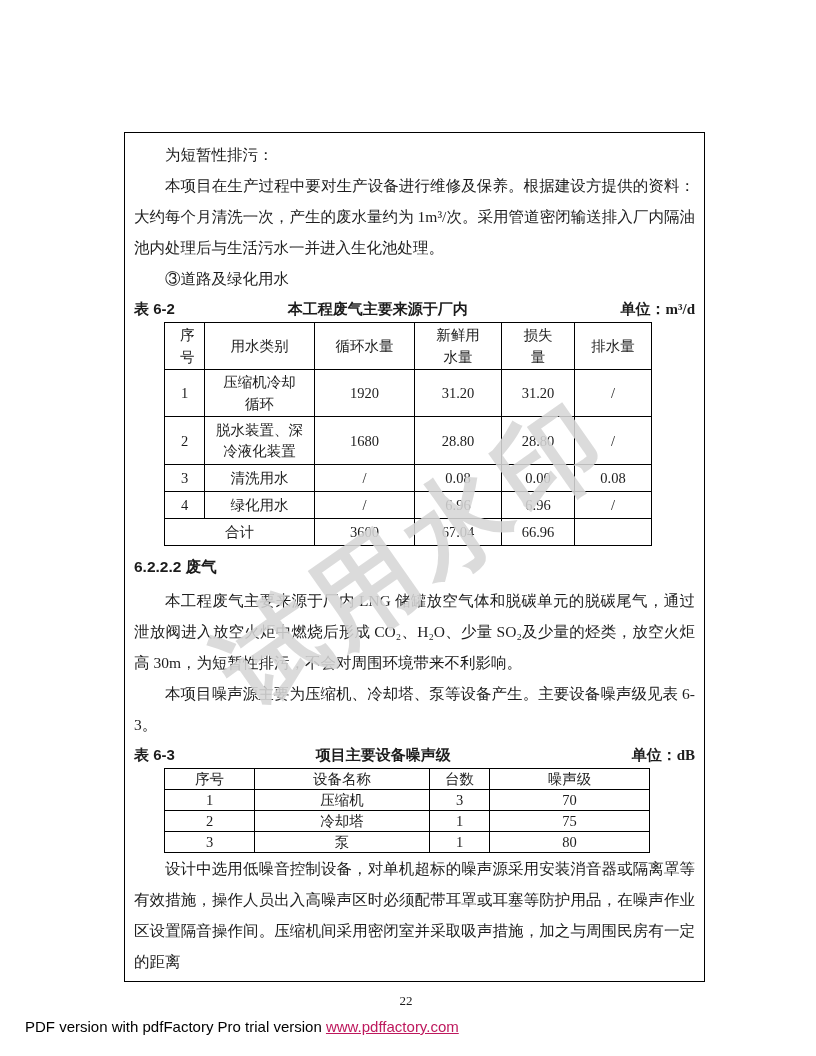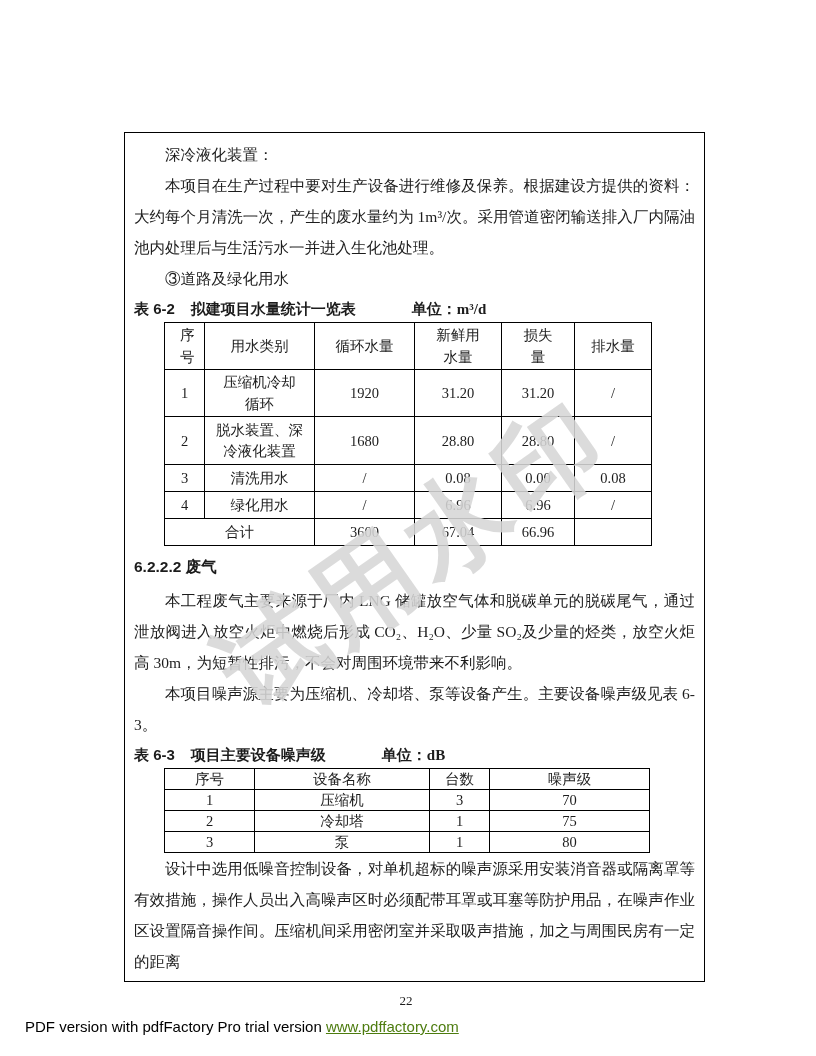--- a/index.html
+++ b/index.html
@@ -40,21 +40,21 @@
   .indent { text-indent: 2em; }
   .section-heading {
     font-family: "Liberation Sans", "DejaVu Sans", sans-serif;
     font-weight: bold;
     font-size: 15.5px;
     line-height: 22px;
     margin: 10px 0 7px 0;
   }
   .table-caption {
     display: flex;
-    justify-content: flex-start;
+    justify-content: space-between;
     gap: 0;
     font-family: "Liberation Sans", "DejaVu Sans", sans-serif;
     font-weight: bold;
     font-size: 15px;
     line-height: 24px;
     margin: 3px 0 1px 0;
   }
   .table-caption .cap-label { margin-right: 16px; }
   .table-caption .cap-unit { margin-left: 56px; font-family: "Liberation Serif", serif; }
   .table-caption .cap-unit b { font-family: "Liberation Sans", sans-serif; }
@@ -105,40 +105,40 @@
   }
   .pdf-footer {
     position: absolute;
     top: 1018px;
     left: 25px;
     font-family: "Liberation Sans", "DejaVu Sans", sans-serif;
     font-size: 15px;
     color: #000000;
   }
   .pdf-footer a {
-    color: #4d7c0f;
+    color: #be185d;
     text-decoration: underline;
     cursor: pointer;
   }
 </style>
 </head>
 <body>
 
 <div class="page">
 
 
   <div class="content-box">
 
-    <div class="para indent">深冷液化装置：</div>
+    <div class="para indent">为短暂性排污：</div>
     <div class="para indent">本项目在生产过程中要对生产设备进行维修及保养。根据建设方提供的资料：大约每个月清洗一次，产生的废水量约为 1m³/次。采用管道密闭输送排入厂内隔油池内处理后与生活污水一并进入生化池处理。</div>
     <div class="para indent">③道路及绿化用水</div>
 
     <div class="table-caption">
       <span class="cap-label">表 6-2</span>
-      <span class="cap-title">拟建项目水量统计一览表</span>
+      <span class="cap-title">本工程废气主要来源于厂内</span>
       <span class="cap-unit"><b>单位：</b><span>m³/d</span></span>
     </div>
 
     <table class="doc-table" id="water-table">
       <colgroup>
         <col style="width:40px">
           <col style="width:110px">
           <col style="width:100px">
         <col style="width:87px">
           <col style="width:73px">

